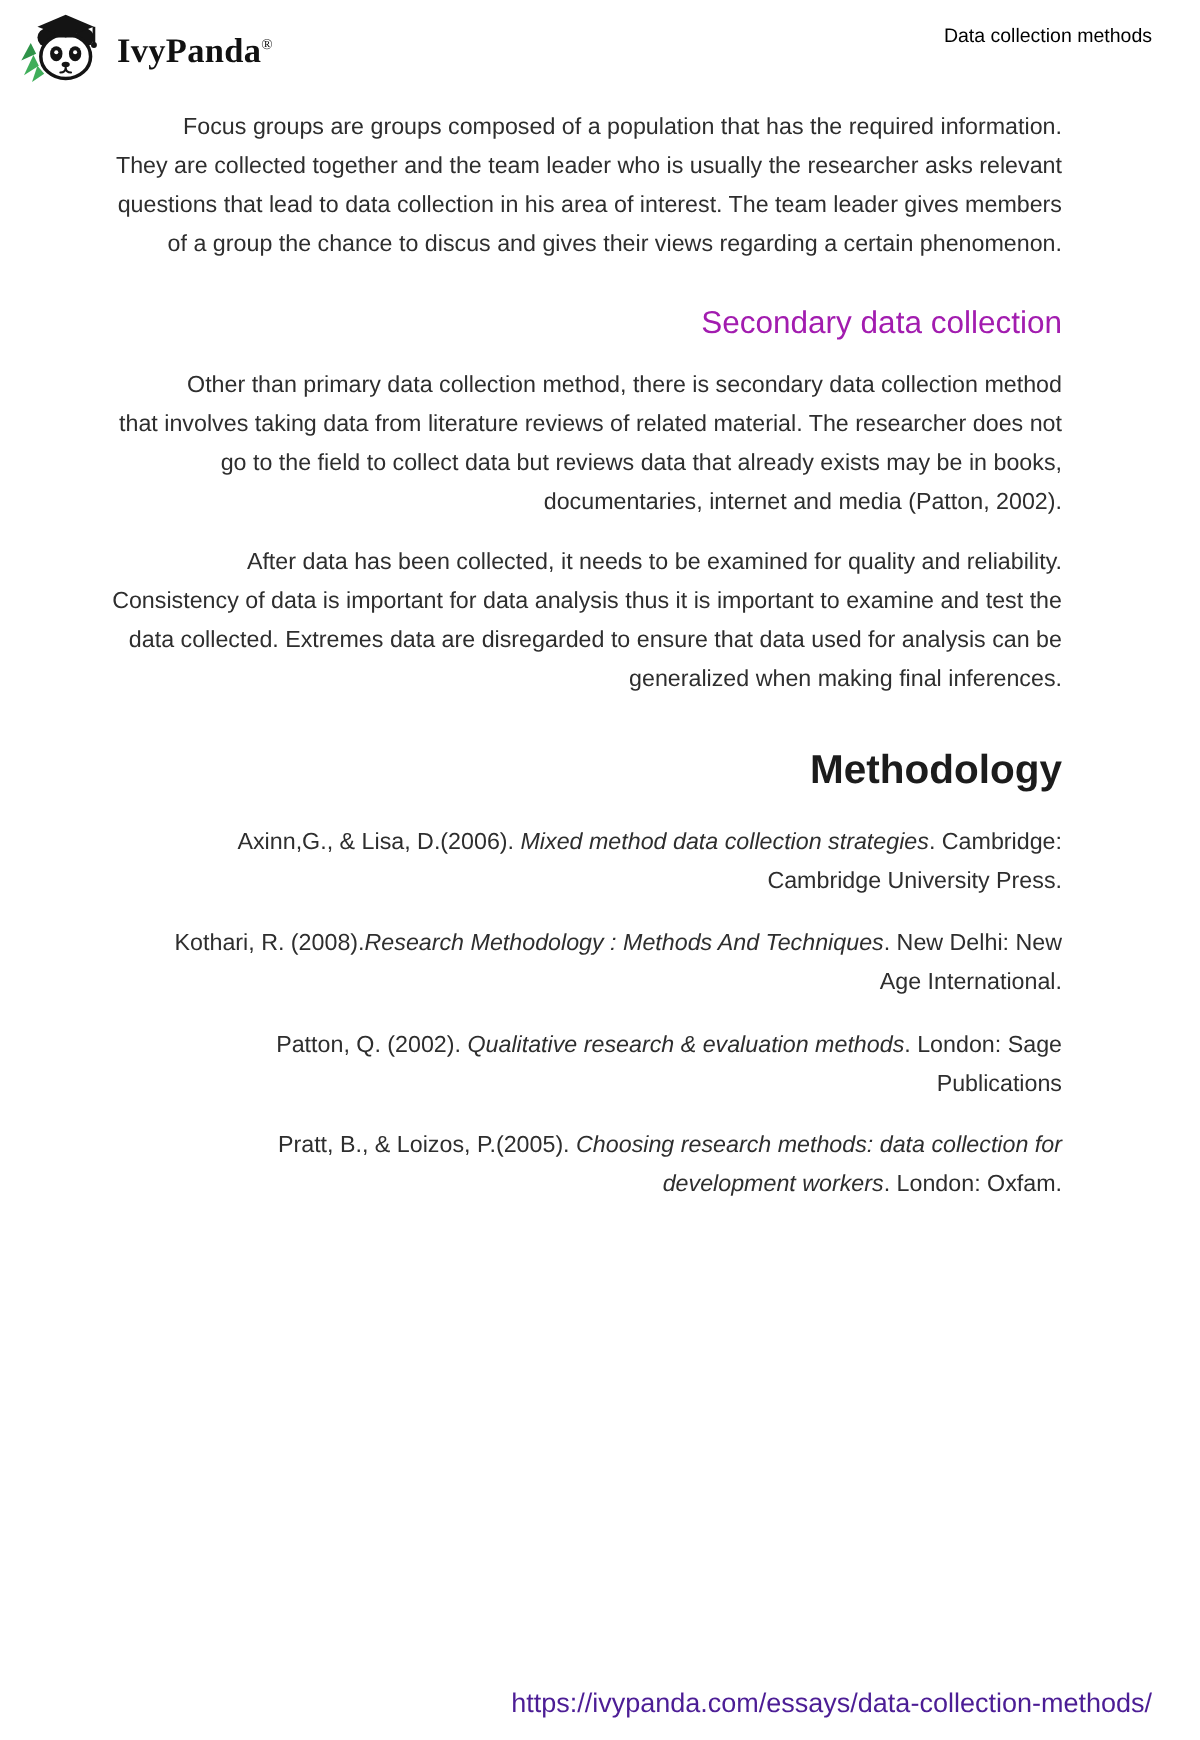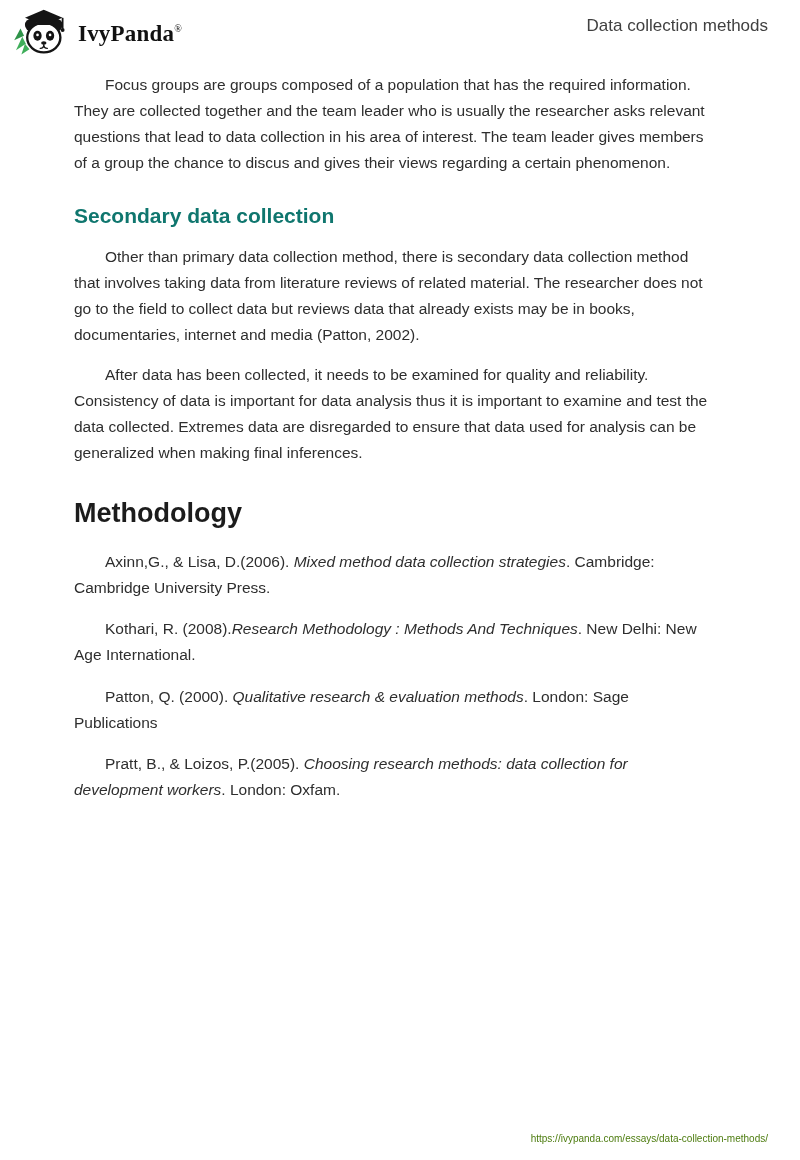--- a/index.html
+++ b/index.html
@@ -38,60 +38,61 @@
     letter-spacing: 0.2px;
     font-family: "Liberation Serif", serif;
   }
   .brand-name sup {
     font-size: 10px;
     font-weight: 400;
     vertical-align: super;
   }
   .doc-title {
     margin-top: 8px;
-    font-size: 17px;
-    color: #404040;
+    font-size: 13px;
+    color: #000000;
   }
   
   .content {
     padding: 10px 92px 0 74px;
+    text-align: right;
   }
   .content p {
     font-size: 15.5px;
     line-height: 1.68;
     color: #2e2e2e;
     text-indent: 31px;
     margin-bottom: 14px;
   }
   h2.section-heading {
     font-size: 21px;
-    font-weight: 700;
-    color: #0f766e;
+    font-weight: 400;
+    color: #a21caf;
     margin: 28px 0 16px 0;
   }
   h1.section-heading {
     font-size: 27px;
     font-weight: 700;
     color: #1c1c1c;
     margin: 32px 0 20px 0;
   }
   .content p.ref {
     margin-bottom: 15px;
   }
   .content p.ref em {
   }
   
   .footer {
     position: absolute;
     bottom: 14px;
     right: 32px;
   }
   .footer a {
-    font-size: 10px;
-    color: #4d7c0f;
+    font-size: 18px;
+    color: #4c1d95;
     text-decoration: none;
   }
 </style>
 </head>
 <body>
 
 <div class="page">
 
   <header class="header">
     <div class="brand">
@@ -136,21 +137,21 @@
 
 
     <p>After data has been collected, it needs to be examined for quality and reliability. Consistency of data is important for data analysis thus it is important to examine and test the data collected. Extremes data are disregarded to ensure that data used for analysis can be generalized when making final inferences.</p>
 
     <h1 class="section-heading">Methodology</h1>
 
     <p class="ref"><span>Axinn,G., &amp; Lisa, D.(2006). </span><em>Mixed method data collection strategies</em><span>. Cambridge: Cambridge University Press.</span></p>
 
     <p class="ref"><span>Kothari, R. (2008).</span><em>Research Methodology : Methods And Techniques</em><span>. New Delhi: New Age International.</span></p>
 
-    <p class="ref"><span>Patton, Q. (2000). </span><em>Qualitative research &amp; evaluation methods</em><span>. London: Sage Publications</span></p>
+    <p class="ref"><span>Patton, Q. (2002). </span><em>Qualitative research &amp; evaluation methods</em><span>. London: Sage Publications</span></p>
 
     <p class="ref"><span>Pratt, B., &amp; Loizos, P.(2005). </span><em>Choosing research methods: data collection for development workers</em><span>. London: Oxfam.</span></p>
 
   </main>
 
   <footer class="footer">
     <a href="#">https://ivypanda.com/essays/data-collection-methods/</a>
   </footer>
 
 </div>

